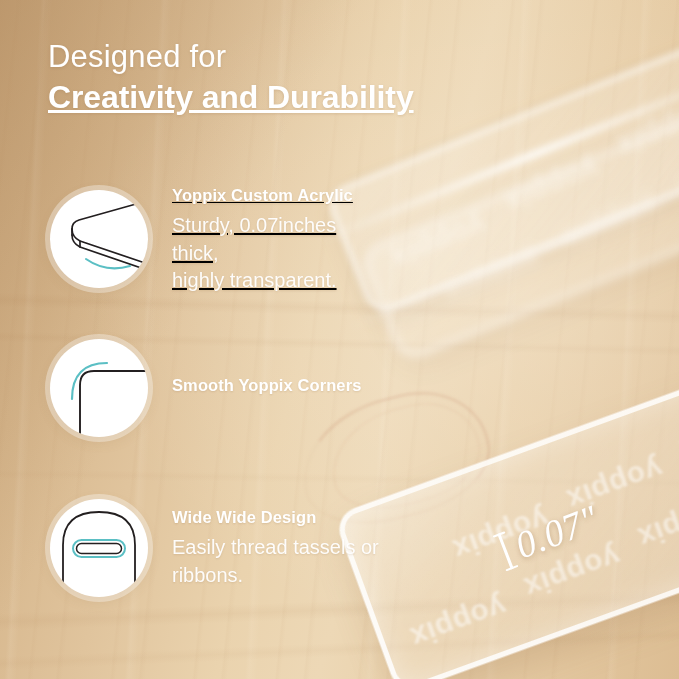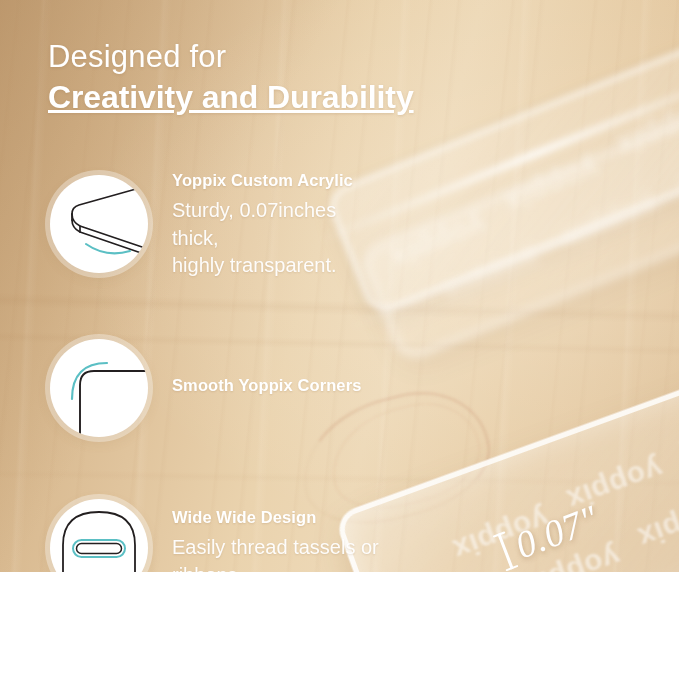--- a/index.html
+++ b/index.html
@@ -6,21 +6,21 @@
   * { margin:0; padding:0; box-sizing:border-box; }
 
   html, body {
     width:679px; height:679px;
     overflow:hidden;
     font-family:"Liberation Sans", sans-serif;
   }
 
   #stage {
     position:relative;
-    width:679px; height:572px;
+    width:679px; height:679px;
     overflow:hidden;
     background:#c2410c;
   }
 
   
   .wood-base {
     position:absolute; inset:0;
     background:
       linear-gradient(105deg,
         #cdab80 0%,
@@ -185,21 +185,21 @@
   }
 
   
   .feature {
     position:absolute;
     left:50px;
     display:flex;
     align-items:center;
     width:430px;
   }
-  .f0 { top:169px; }
+  .f0 { top:184px;text-decoration:underline; }
   .f1 { top:339px; }
   .f2 { top:499px; }
 
   .badge {
     position:relative;
     flex:0 0 auto;
     width:98px; height:98px;
     border-radius:50%;
     background:#ffffff;
     box-shadow:0 0 0 5px rgba(255,255,255,0.34), 0 4px 14px rgba(150,110,70,0.16);

